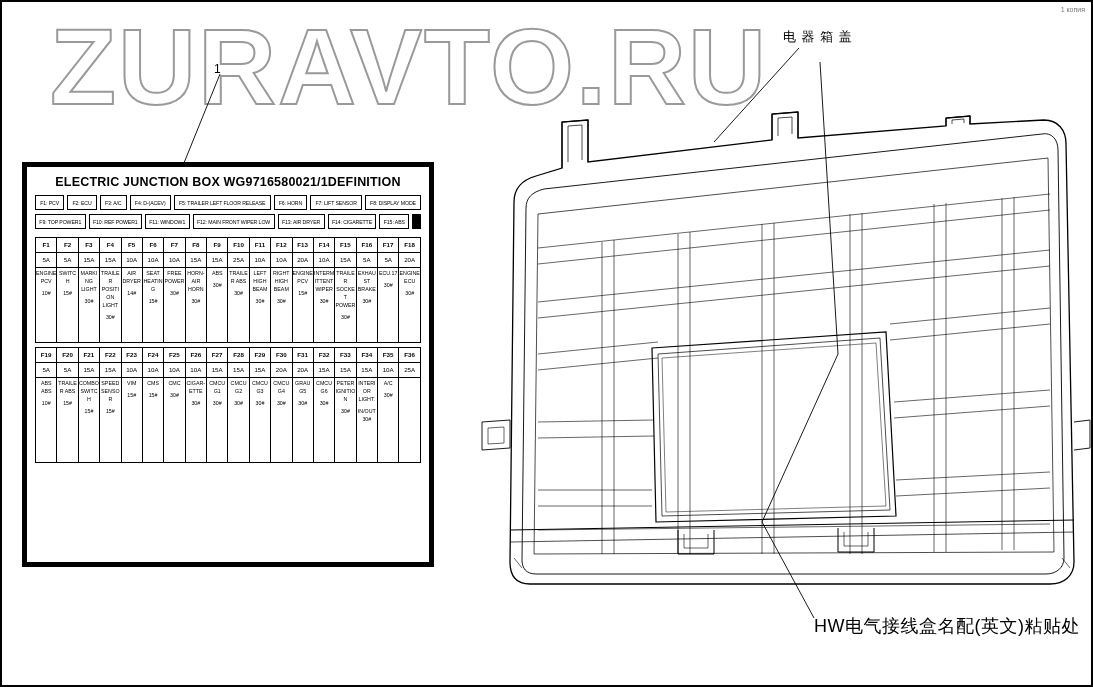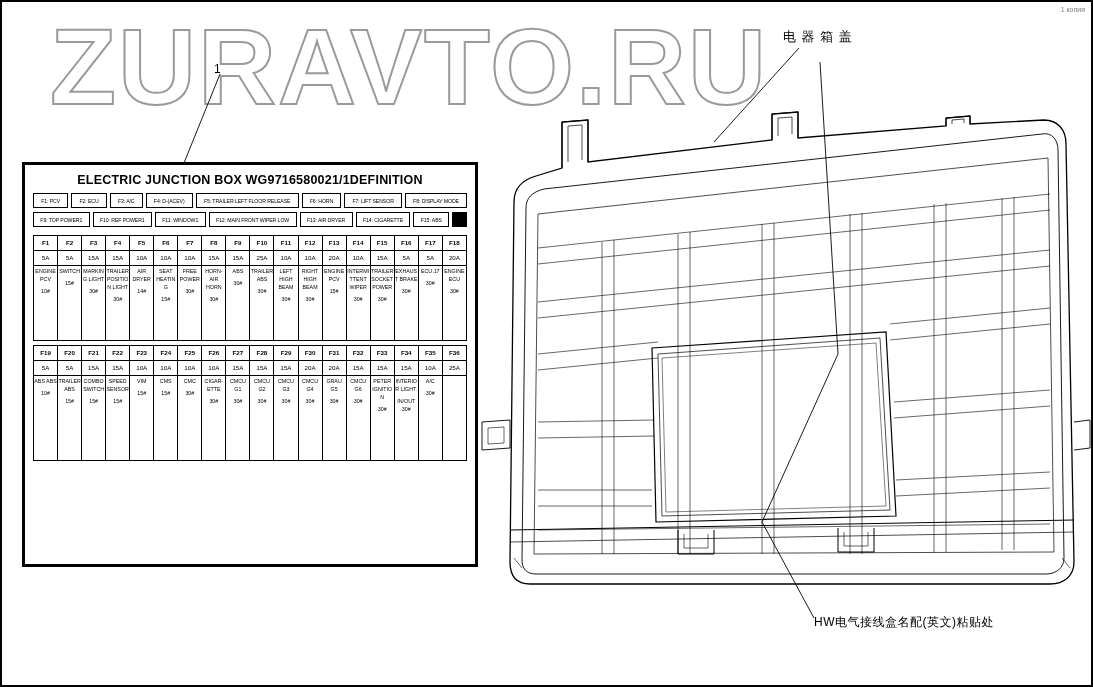--- a/index.html
+++ b/index.html
@@ -48,23 +48,23 @@
     right: 6px;
     top: 4px;
     font-size: 7px;
     color: #777;
   }
   
   #label-table {
     position: absolute;
     left: 20px;
     top: 160px;
-    width: 456px;
+    width: 412px;
     height: 405px;
-    border: 3px solid #000000;
+    border: 5px solid #000000;
     box-sizing: border-box;
     background: #fff;
   }
   #table-title {
     text-align: center;
     font-size: 12.5px;
     font-weight: bold;
     letter-spacing: .2px;
     padding: 8px 0 6px 0;
     color: #000;
@@ -132,21 +132,21 @@
   }
   #callout-top-cover {
     left: 781px;
     top: 26px;
     font-size: 13px;
     letter-spacing: 1px;
   }
   #callout-bottom {
     left: 812px;
     top: 612px;
-    font-size: 12px;
+    font-size: 18px;
     letter-spacing: .5px;
   }
   #callout-index-1 {
     left: 212px;
     top: 60px;
     font-size: 12px;
   }
 </style>
 </head>
 <body>

